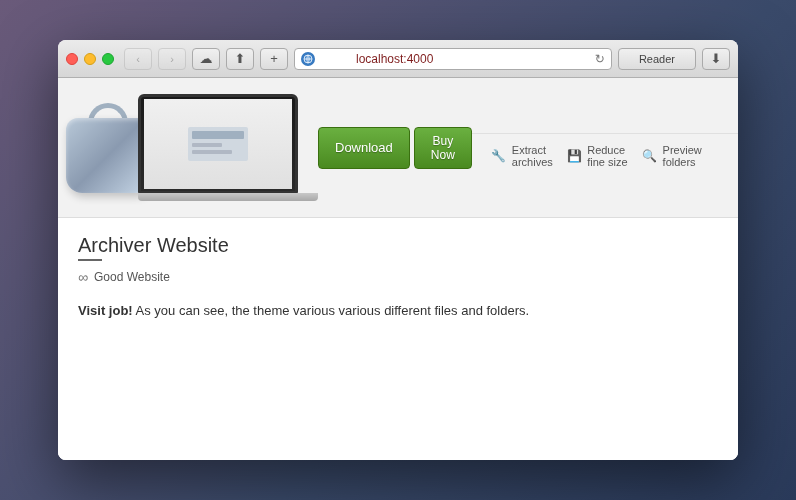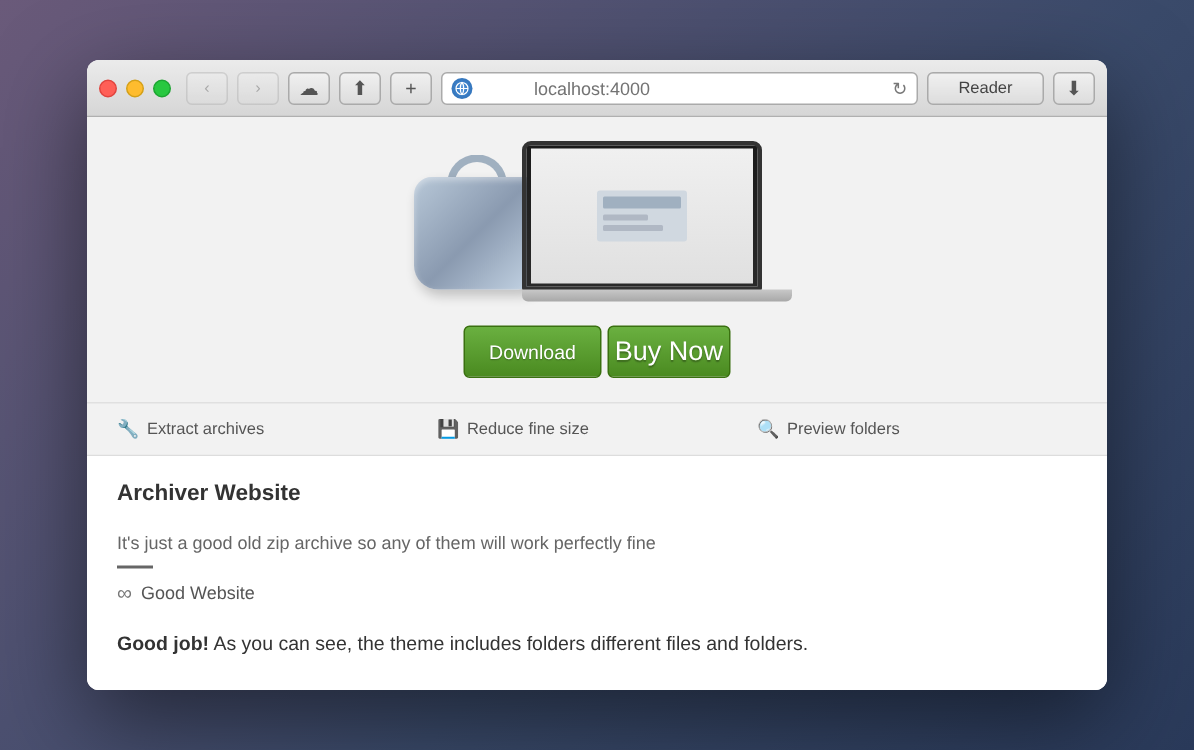--- a/index.html
+++ b/index.html
@@ -104,21 +104,21 @@
       flex-shrink: 0;
       font-size: 10px;
       display: flex;
       align-items: center;
       justify-content: center;
       color: white;
     }
 
     .address-text {
       font-size: 12px;
-      color: #737373;
+      color: #7f1d1d;
       flex: 1;
       padding-left: 37px;
     }
 
     .refresh-btn {
       color: #777;
       font-size: 12px;
       cursor: pointer;
     }
 
@@ -153,21 +153,21 @@
       background: #f2f2f2;
       overflow: hidden;
       display: flex;
       flex-direction: column;
     }
 
     .app-showcase {
       background: #f2f2f2;
       padding: 16px 0 0 0;
       display: flex;
-      flex-direction: column;
+      flex-direction: row;
       align-items: center;
       border-bottom: 1px solid #ddd;
     }
 
     .app-image-area {
       display: flex;
       align-items: center;
       justify-content: center;
       margin-bottom: 16px;
     }
@@ -262,23 +262,23 @@
       font-size: 13px;
       cursor: pointer;
       font-weight: 500;
       text-shadow: 0 1px 1px rgba(0,0,0,0.3);
     }
 
     .btn-buynow {
       background: linear-gradient(to bottom, #6ab040, #4a8a20);
       border: 1px solid #3a7010;
       color: white;
-      padding: 6px 4px;
-      border-radius: 4px;
-      font-size: 18px;
+      padding: 6px 16px;
+      border-radius: 4px;
+      font-size: 12px;
       cursor: pointer;
       font-weight: 500;
       text-shadow: 0 1px 1px rgba(0,0,0,0.3);
     }
 
     .features-bar {
       display: flex;
       width: 100%;
       padding: 10px 20px;
       background: #f2f2f2;
@@ -302,24 +302,24 @@
 
     
     .content-area {
       background: #fff;
       flex: 1;
       padding: 16px 20px;
       overflow: hidden;
     }
 
     .site-title {
-      font-size: 15px;
-      font-weight: 700;
+      font-size: 20px;
+      font-weight: 400;
       color: #333;
-      margin-bottom: 18px;
+      margin-bottom: 2px;
     }
 
     .site-desc {
       font-size: 12px;
       color: #666;
       margin-bottom: 8px;
     }
 
     .divider-line {
       width: 24px;
@@ -441,24 +441,23 @@
         </div>
         <div class="feature-item">
           <span class="feature-icon">🔍</span>
           <span>Preview folders</span>
         </div>
       </div>
     </div>
 
     <div class="content-area">
       <div class="site-title">Archiver Website</div>
-      <div class="site-desc">It's just a good old zip archive so any of them will work perfectly fine</div>
       <div class="divider-line"></div>
       <div class="visit-link">
         <span class="infinity-icon">∞</span>
         <span>Good Website</span>
       </div>
       <div class="good-job-text">
-        <strong>Good job!</strong><span> As you can see, the theme includes folders different files and folders.</span>
+        <strong>Visit job!</strong><span> As you can see, the theme various various different files and folders.</span>
       </div>
     </div>
   </div>
 </div>
 
 </body></html>

